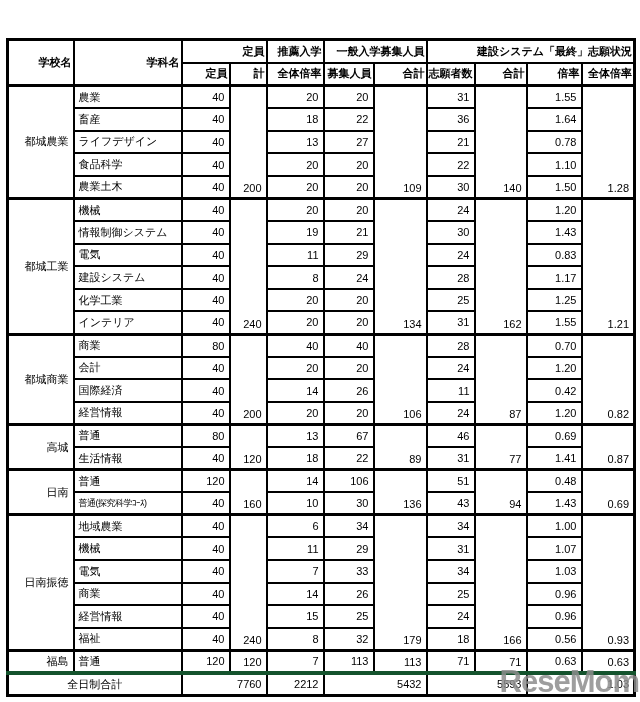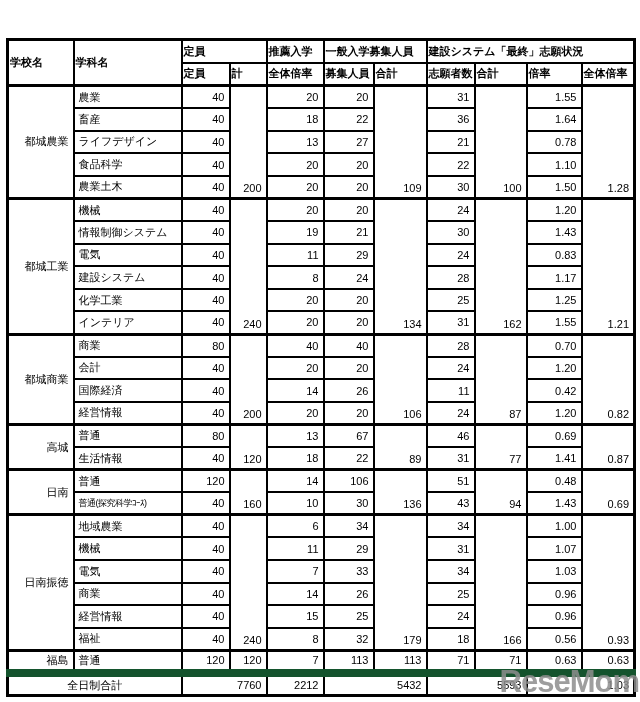--- a/index.html
+++ b/index.html
@@ -2,28 +2,28 @@
 <html><head>
 <meta charset="utf-8">
 <style>
   html,body{margin:0;padding:0;background:#ffffff;}
   .page{position:relative;width:640px;height:702px;background:#ffffff;overflow:hidden;
         font-family:"Liberation Sans","DejaVu Sans",sans-serif;color:#000;}
   table.adm{position:absolute;left:6px;top:38px;width:627px;border-collapse:collapse;
         table-layout:fixed;font-size:11px;border:3px solid #000;}
   .adm th,.adm td{border:2px solid #000;padding:0 4px;overflow:hidden;white-space:nowrap;
         height:22.6px;vertical-align:middle;box-sizing:border-box;}
-  .adm thead th{font-weight:bold;text-align:left;height:23px;padding:0 1px;}
+  .adm thead th{font-weight:bold;text-align:right;height:23px;padding:0 1px;}
   .adm td.school{text-align:right;}
   .adm td.dept{text-align:left;margin-left:22px;}
   .adm td.dept.small{font-size:9px;letter-spacing:-0.5px;}
   .adm td.num{text-align:right;}
   .adm td.bottom{vertical-align:bottom;padding-bottom:3px;}
   .adm tr.group-start td{border-top:3px solid #000;}
-  .adm tr.total-row td{border-top:8px solid #14532d;font-size:11px;}
+  .adm tr.total-row td{border-top:4px solid #14532d;font-size:11px;}
   .adm tr.total-row td.label{text-align:center;}
   .watermark{position:absolute;right:1px;bottom:2px;font-size:31px;font-weight:bold;
         letter-spacing:-1px;color:#8e8e8e;opacity:0.85;
         font-family:"Liberation Sans","DejaVu Sans",sans-serif;}
   .bold-seg{font-weight:900;margin-top:23px;}
 </style>
 </head>
 <body>
 
 <div class="page">
@@ -66,21 +66,21 @@
     <tbody>
         <tr class="group-start">
           <td class="school" rowspan="5">都城農業</td>
           <td class="dept">農業</td>
           <td class="num">40</td>
           <td class="num bottom" rowspan="5">200</td>
           <td class="num">20</td>
           <td class="num">20</td>
           <td class="num bottom" rowspan="5">109</td>
           <td class="num">31</td>
-          <td class="num bottom" rowspan="5">100</td>
+          <td class="num bottom" rowspan="5">140</td>
           <td class="num">1.55</td>
           <td class="num bottom" rowspan="5">1.28</td>
         </tr>
         <tr>
           <td class="dept">畜産</td>
           <td class="num">40</td>
           <td class="num">18</td>
           <td class="num">22</td>
           <td class="num">36</td>
           <td class="num">1.64</td>

